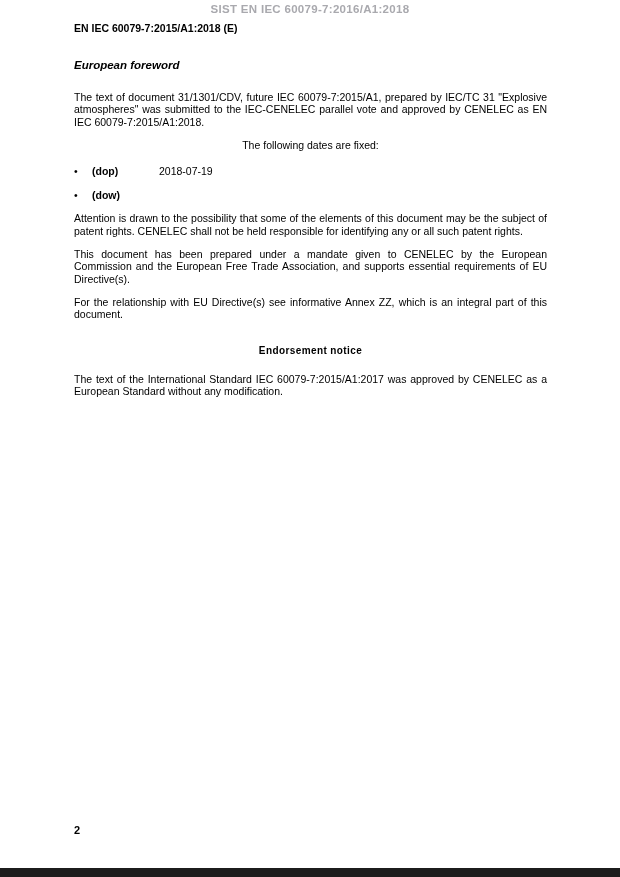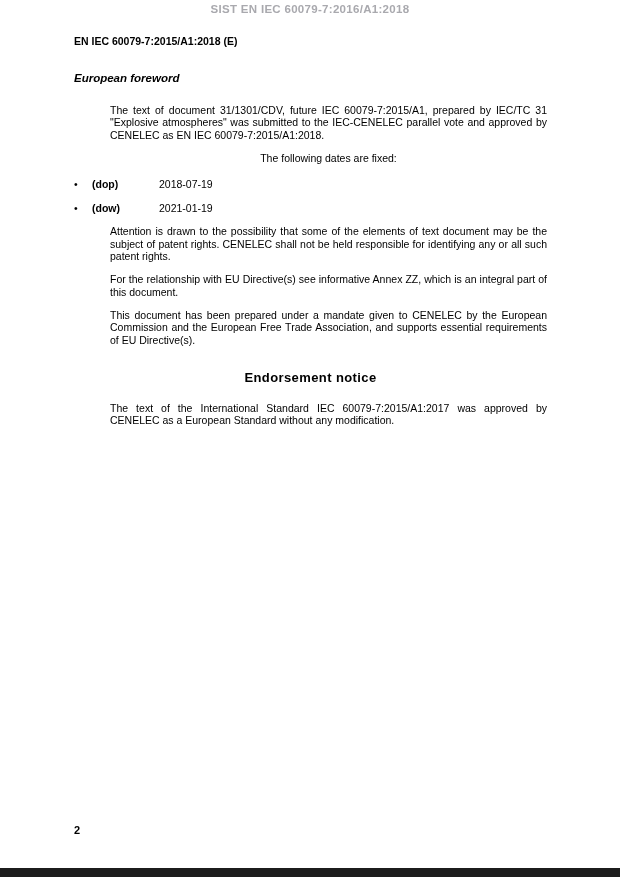--- a/index.html
+++ b/index.html
@@ -21,55 +21,54 @@
     text-align: center;
     font-size: 11.5px;
     font-weight: bold;
     color: #a9a9ae;
     letter-spacing: 0.3px;
   }
   .content {
     position: absolute;
     left: 74px;
     width: 473px;
-    top: 35px;
+    top: 22px;
     font-size: 10.5px;
     line-height: 1.18;
   }
   .doc-ref {
     font-weight: bold;
     font-size: 10.5px;
     margin-bottom: 25px;
   }
   .section-heading {
     font-size: 11.5px;
     font-weight: bold;
     margin-bottom: 18px;
     font-style: italic;
   }
   p.body {
     text-align: justify;
     margin-bottom: 11px;
-    margin-left: 36px;
   }
   p.dates-intro {
     margin-bottom: 14px;
     text-align: center;
   }
   .bullet-row {
     display: flex;
     margin-bottom: 11px;
   }
   .bullet-marker { width: 18px; }
   .bullet-text { width: 222px; padding-right: 6px; }
   .bullet-abbr { width: 67px; font-weight: bold; }
   .bullet-date { flex: 1; }
   .centered-heading {
     text-align: center;
-    font-size: 13px;
+    font-size: 10px;
     font-weight: bold;
     letter-spacing: 0.4px;
     margin-top: 24px;
     margin-bottom: 16px;
   }
   .page-number {
     position: absolute;
     left: 74px;
     bottom: 41px;
     font-size: 11px;
@@ -103,28 +102,27 @@
 
     <div class="bullet-row">
       <span class="bullet-marker">•</span>
       <span class="bullet-abbr">(dop)</span>
       <span class="bullet-date">2018-07-19</span>
     </div>
 
     <div class="bullet-row">
       <span class="bullet-marker">•</span>
       <span class="bullet-abbr">(dow)</span>
-      <span class="bullet-date">2021-01-19</span>
     </div>
 
-    <p class="body">Attention is drawn to the possibility that some of the elements of text document may be the subject of patent rights. CENELEC shall not be held responsible for identifying any or all such patent rights.</p>
+    <p class="body">Attention is drawn to the possibility that some of the elements of this document may be the subject of patent rights. CENELEC shall not be held responsible for identifying any or all such patent rights.</p>
+
+    <p class="body">This document has been prepared under a mandate given to CENELEC by the European Commission and the European Free Trade Association, and supports essential requirements of EU Directive(s).</p>
 
     <p class="body">For the relationship with EU Directive(s) see informative Annex ZZ, which is an integral part of this document.</p>
-
-    <p class="body">This document has been prepared under a mandate given to CENELEC by the European Commission and the European Free Trade Association, and supports essential requirements of EU Directive(s).</p>
 
     <div class="centered-heading">Endorsement notice</div>
 
     <p class="body">The text of the International Standard IEC 60079-7:2015/A1:2017 was approved by CENELEC as a European Standard without any modification.</p>
 
   </div>
 
   <div class="page-number">2</div>
 
   <div class="bottom-bar"></div>

